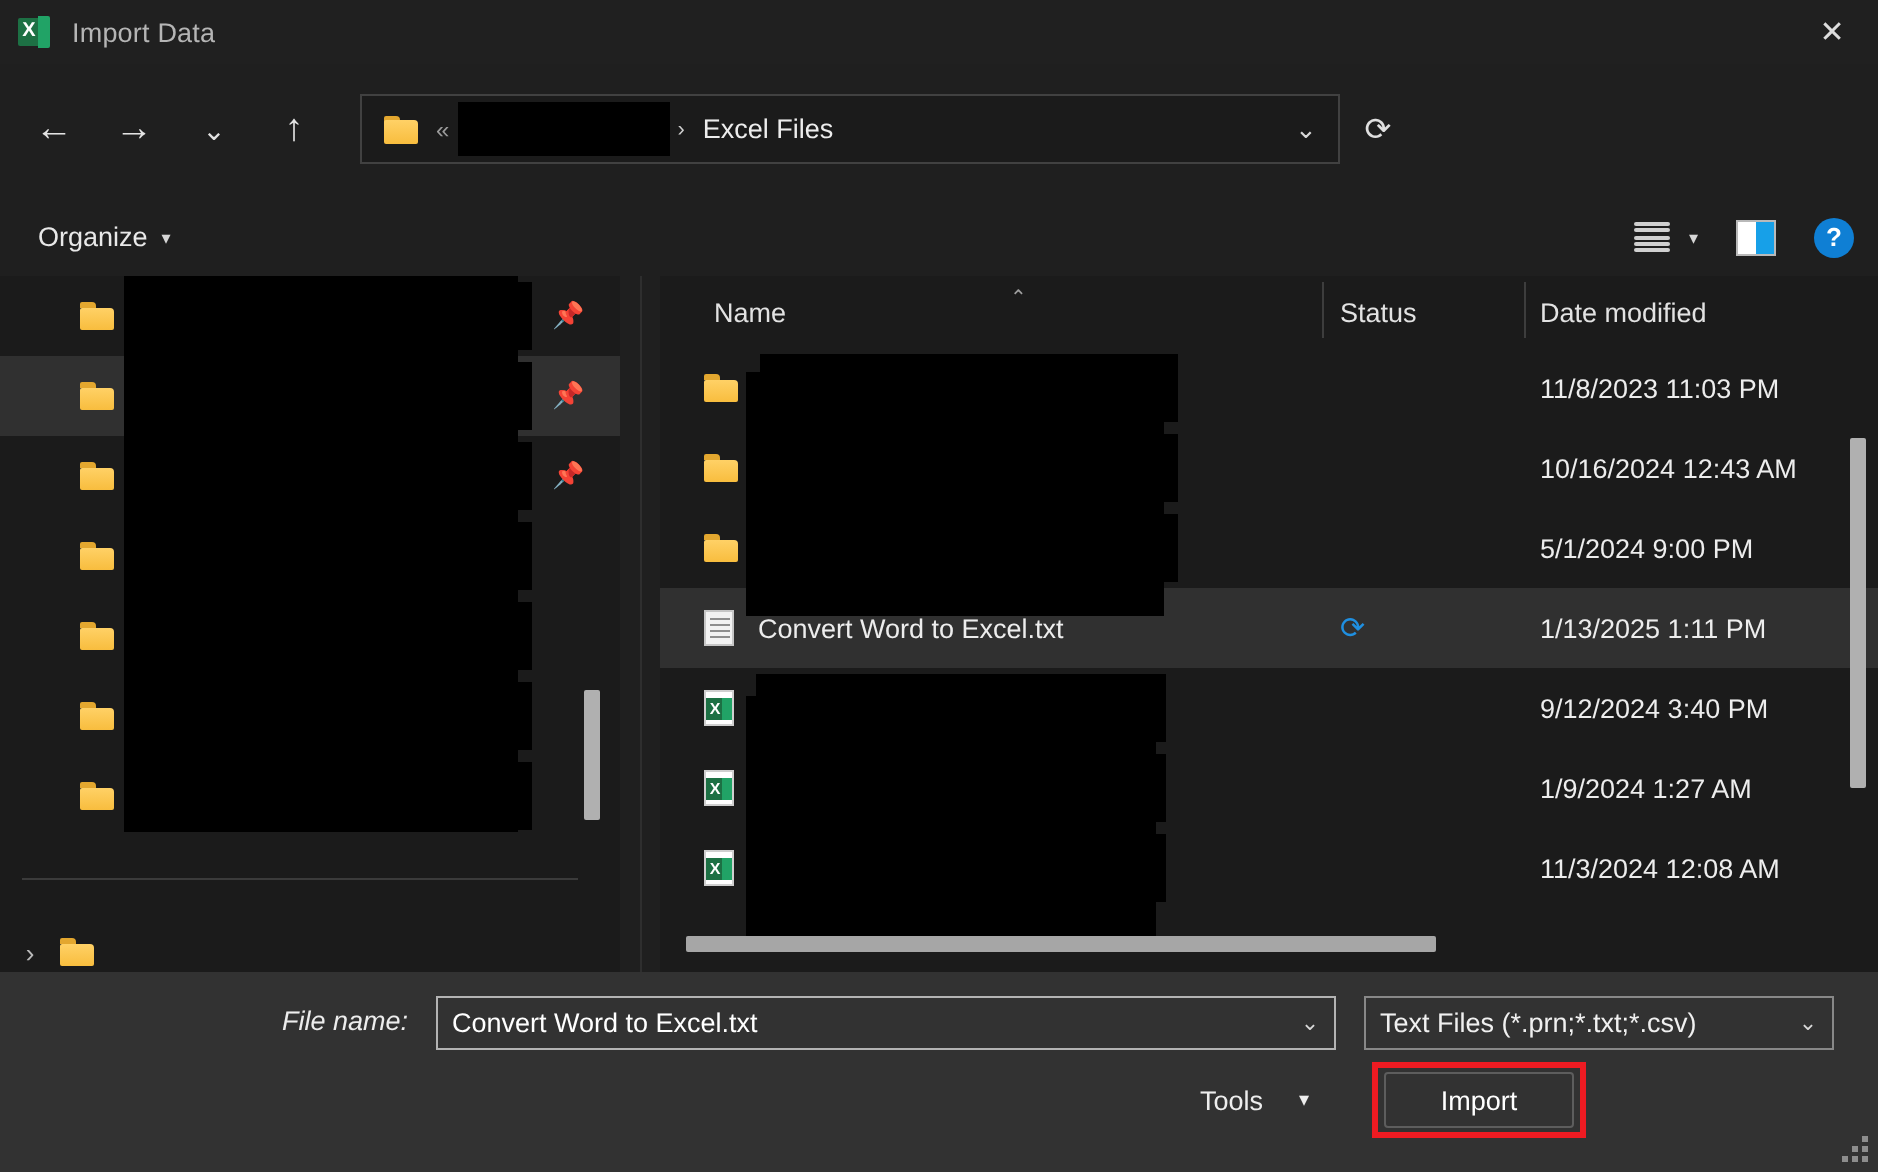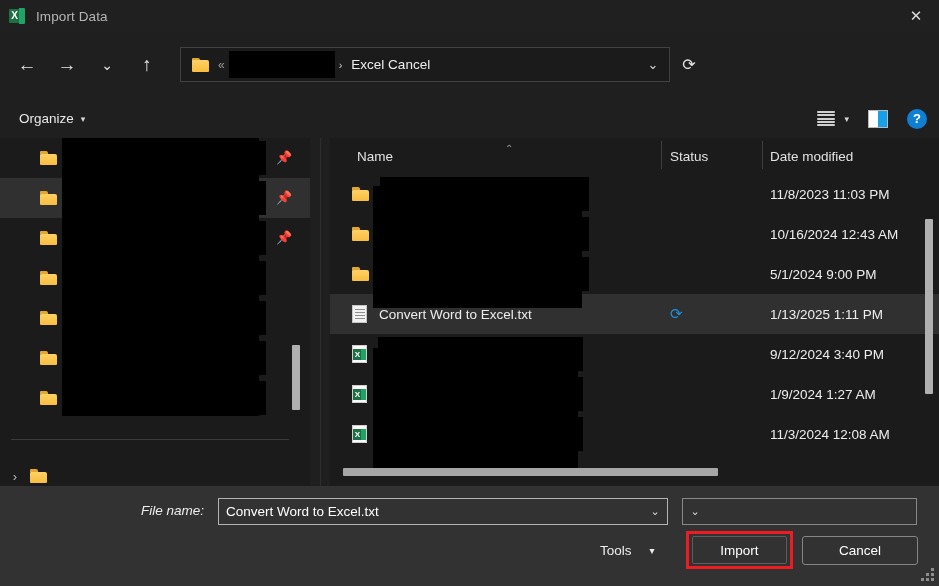--- a/index.html
+++ b/index.html
@@ -349,21 +349,21 @@
     <div class="navbtn back">←</div>
     <div class="navbtn">→</div>
     <div class="navbtn small">⌄</div>
     <div class="navbtn">↑</div>
 
     <div id="addressbar">
       <span id="addr-folder-icon" class="folder-ico"></span>
       <span id="addr-chevchev">«</span>
       <span id="addr-redact"></span>
       <span id="addr-sep">›</span>
-      <span id="addr-crumb">Excel Cancel</span>
+      <span id="addr-crumb">Excel Files</span>
       <span id="addr-dropdown">⌄</span>
     </div>
     <div id="addr-refresh">⟳</div>
 
   </div>
 
   <div id="cmdbar">
     <div class="cmd" id="cmd-organize">
       <span>Organize</span>
       <span class="caret">▾</span>
@@ -515,31 +515,31 @@
 
   <div id="bottom"></div>
 
   <div id="filename-label">File name:</div>
   <div id="filename-field">
     <input id="filename-value" type="text" value="Convert Word to Excel.txt" style="">
     <span id="filename-caret">⌄</span>
   </div>
 
   <div id="filetype-field">
+    <span id="filetype-value">Text Files (*.prn;*.txt;*.csv)</span>
     <span id="filetype-caret">⌄</span>
   </div>
 
   <div id="tools-btn">
     <span>Tools</span>
     <span class="caret">▾</span>
   </div>
 
   <div id="import-highlight"></div>
   <div id="import-btn">Import</div>
-  <div id="cancel-btn">Cancel</div>
 
   <div id="resize-grip">
     <i style="left:10px;top:0"></i>
     <i style="left:5px;top:5px"></i>
       <i style="left:10px;top:5px"></i>
     <i style="left:0px;top:10px"></i>
       <i style="left:5px;top:10px"></i>
       <i style="left:10px;top:10px"></i>
   </div>
 

